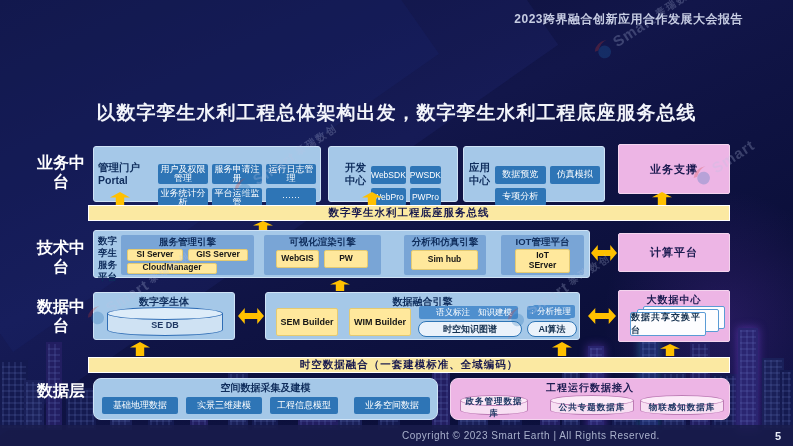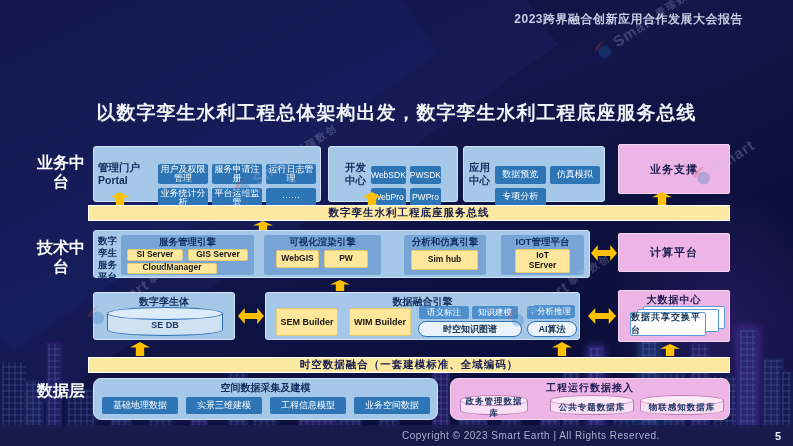--- a/index.html
+++ b/index.html
@@ -107,20 +107,21 @@
     <div class="bld c2" style="left:762px;width:22px;height:72px"></div>
     <div class="bld c1" style="left:780px;width:13px;height:60px"></div>
   </div>
 
   <div class="conf">2023跨界融合创新应用合作发展大会报告</div>
 
   <div class="subtitle">以数字孪生水利工程总体架构出发，数字孪生水利工程底座服务总线</div>
 
   <div class="llabel" style="top:153px">业务中台</div>
   <div class="llabel" style="top:238px">技术中台</div>
+  <div class="llabel" style="top:297px">数据中台</div>
   <div class="llabel" style="top:381px">数据层</div>
 
   <div class="lc" style="left:93px;top:146px;width:228px;height:56px;display:flex;align-items:center;padding:4px;gap:16px">
     <div style="width:44px;color:#0f2d5c;font-weight:bold;font-size:10.5px;line-height:1.25">
       <div>管理门户</div>
       <div>Portal</div>
     </div>
     <div class="grid" style="flex:1;grid-template-columns:1fr 1fr 1fr;gap:4px;height:44px">
       <div class="chip">用户及权限管理</div>
       <div class="chip">服务申请注册</div>
@@ -199,21 +200,21 @@
       <div class="cyltxt">SE DB</div>
     </div>
   </div>
 
   <div class="alr" style="left:238px;top:308px;width:26px;height:16px"></div>
 
   <div class="lc" style="left:265px;top:292px;width:315px;height:48px">
     <div class="ctitle">数据融合引擎</div>
     <div class="ybox" style="position:absolute;left:10px;top:15px;width:62px;height:28px;font-size:9px">SEM Builder</div>
     <div class="ybox" style="position:absolute;left:83px;top:15px;width:62px;height:28px;font-size:9px">WIM Builder</div>
-    <div class="chip" style="position:absolute;left:153px;top:13px;width:50px;height:13px;font-size:8.5px;background:#4f8fce">语义标注</div>
+    <div class="chip" style="position:absolute;left:153px;top:13px;width:68px;height:13px;font-size:8.5px;background:#4f8fce">语义标注</div>
     <div class="chip" style="position:absolute;left:206px;top:13px;width:46px;height:13px;font-size:8.5px;background:#4f8fce">知识建模</div>
     <div class="chip" style="position:absolute;left:261px;top:13px;width:44px;height:13px;font-size:8.5px;background:#4f8fce">模型训练</div>
 
     <div class="pill" style="left:152px;top:28px;width:102px;height:14px">时空知识图谱</div>
     <div class="pill" style="left:261px;top:28px;width:48px;height:14px">AI算法</div>
 
   </div>
 
   <div class="chip" style="position:absolute;left:533px;top:305px;width:42px;height:13px;font-size:8.5px;background:#4f8fce">分析推理</div>
 
@@ -229,21 +230,21 @@
   <div class="au" style="left:130px;top:342px;width:20px;height:14px"></div>
   <div class="au" style="left:552px;top:342px;width:20px;height:14px"></div>
   <div class="au" style="left:660px;top:344px;width:20px;height:12px"></div>
 
   <div class="busbar" style="top:357px">时空数据融合（一套建模标准、全域编码）</div>
 
   <div class="lc" style="left:93px;top:378px;width:345px;height:42px;border-radius:8px">
     <div class="ctitle">空间数据采集及建模</div>
     <div class="chip" style="position:absolute;left:8px;top:18px;width:76px;height:17px">基础地理数据</div>
     <div class="chip" style="position:absolute;left:92px;top:18px;width:76px;height:17px">实景三维建模</div>
-    <div class="chip" style="position:absolute;left:176px;top:18px;width:76px;height:17px">工程信息模型</div>
+    <div class="chip" style="position:absolute;left:176px;top:18px;width:68px;height:17px">工程信息模型</div>
     <div class="chip" style="position:absolute;left:260px;top:18px;width:76px;height:17px">业务空间数据</div>
   </div>
 
   <div class="pinkbox" style="left:450px;top:378px;width:280px;height:42px;border-radius:8px;display:block">
     <div class="ctitle" style="color:#1b1b50">工程运行数据接入</div>
     <div class="cylp" style="left:9px;top:21px;width:68px;height:15px">
       <div class="cyltxt" style="font-size:8.5px">政务管理数据库</div>
     </div>
     <div class="cylp" style="left:99px;top:21px;width:84px;height:15px">
       <div class="cyltxt" style="font-size:8.5px">公共专题数据库</div>

